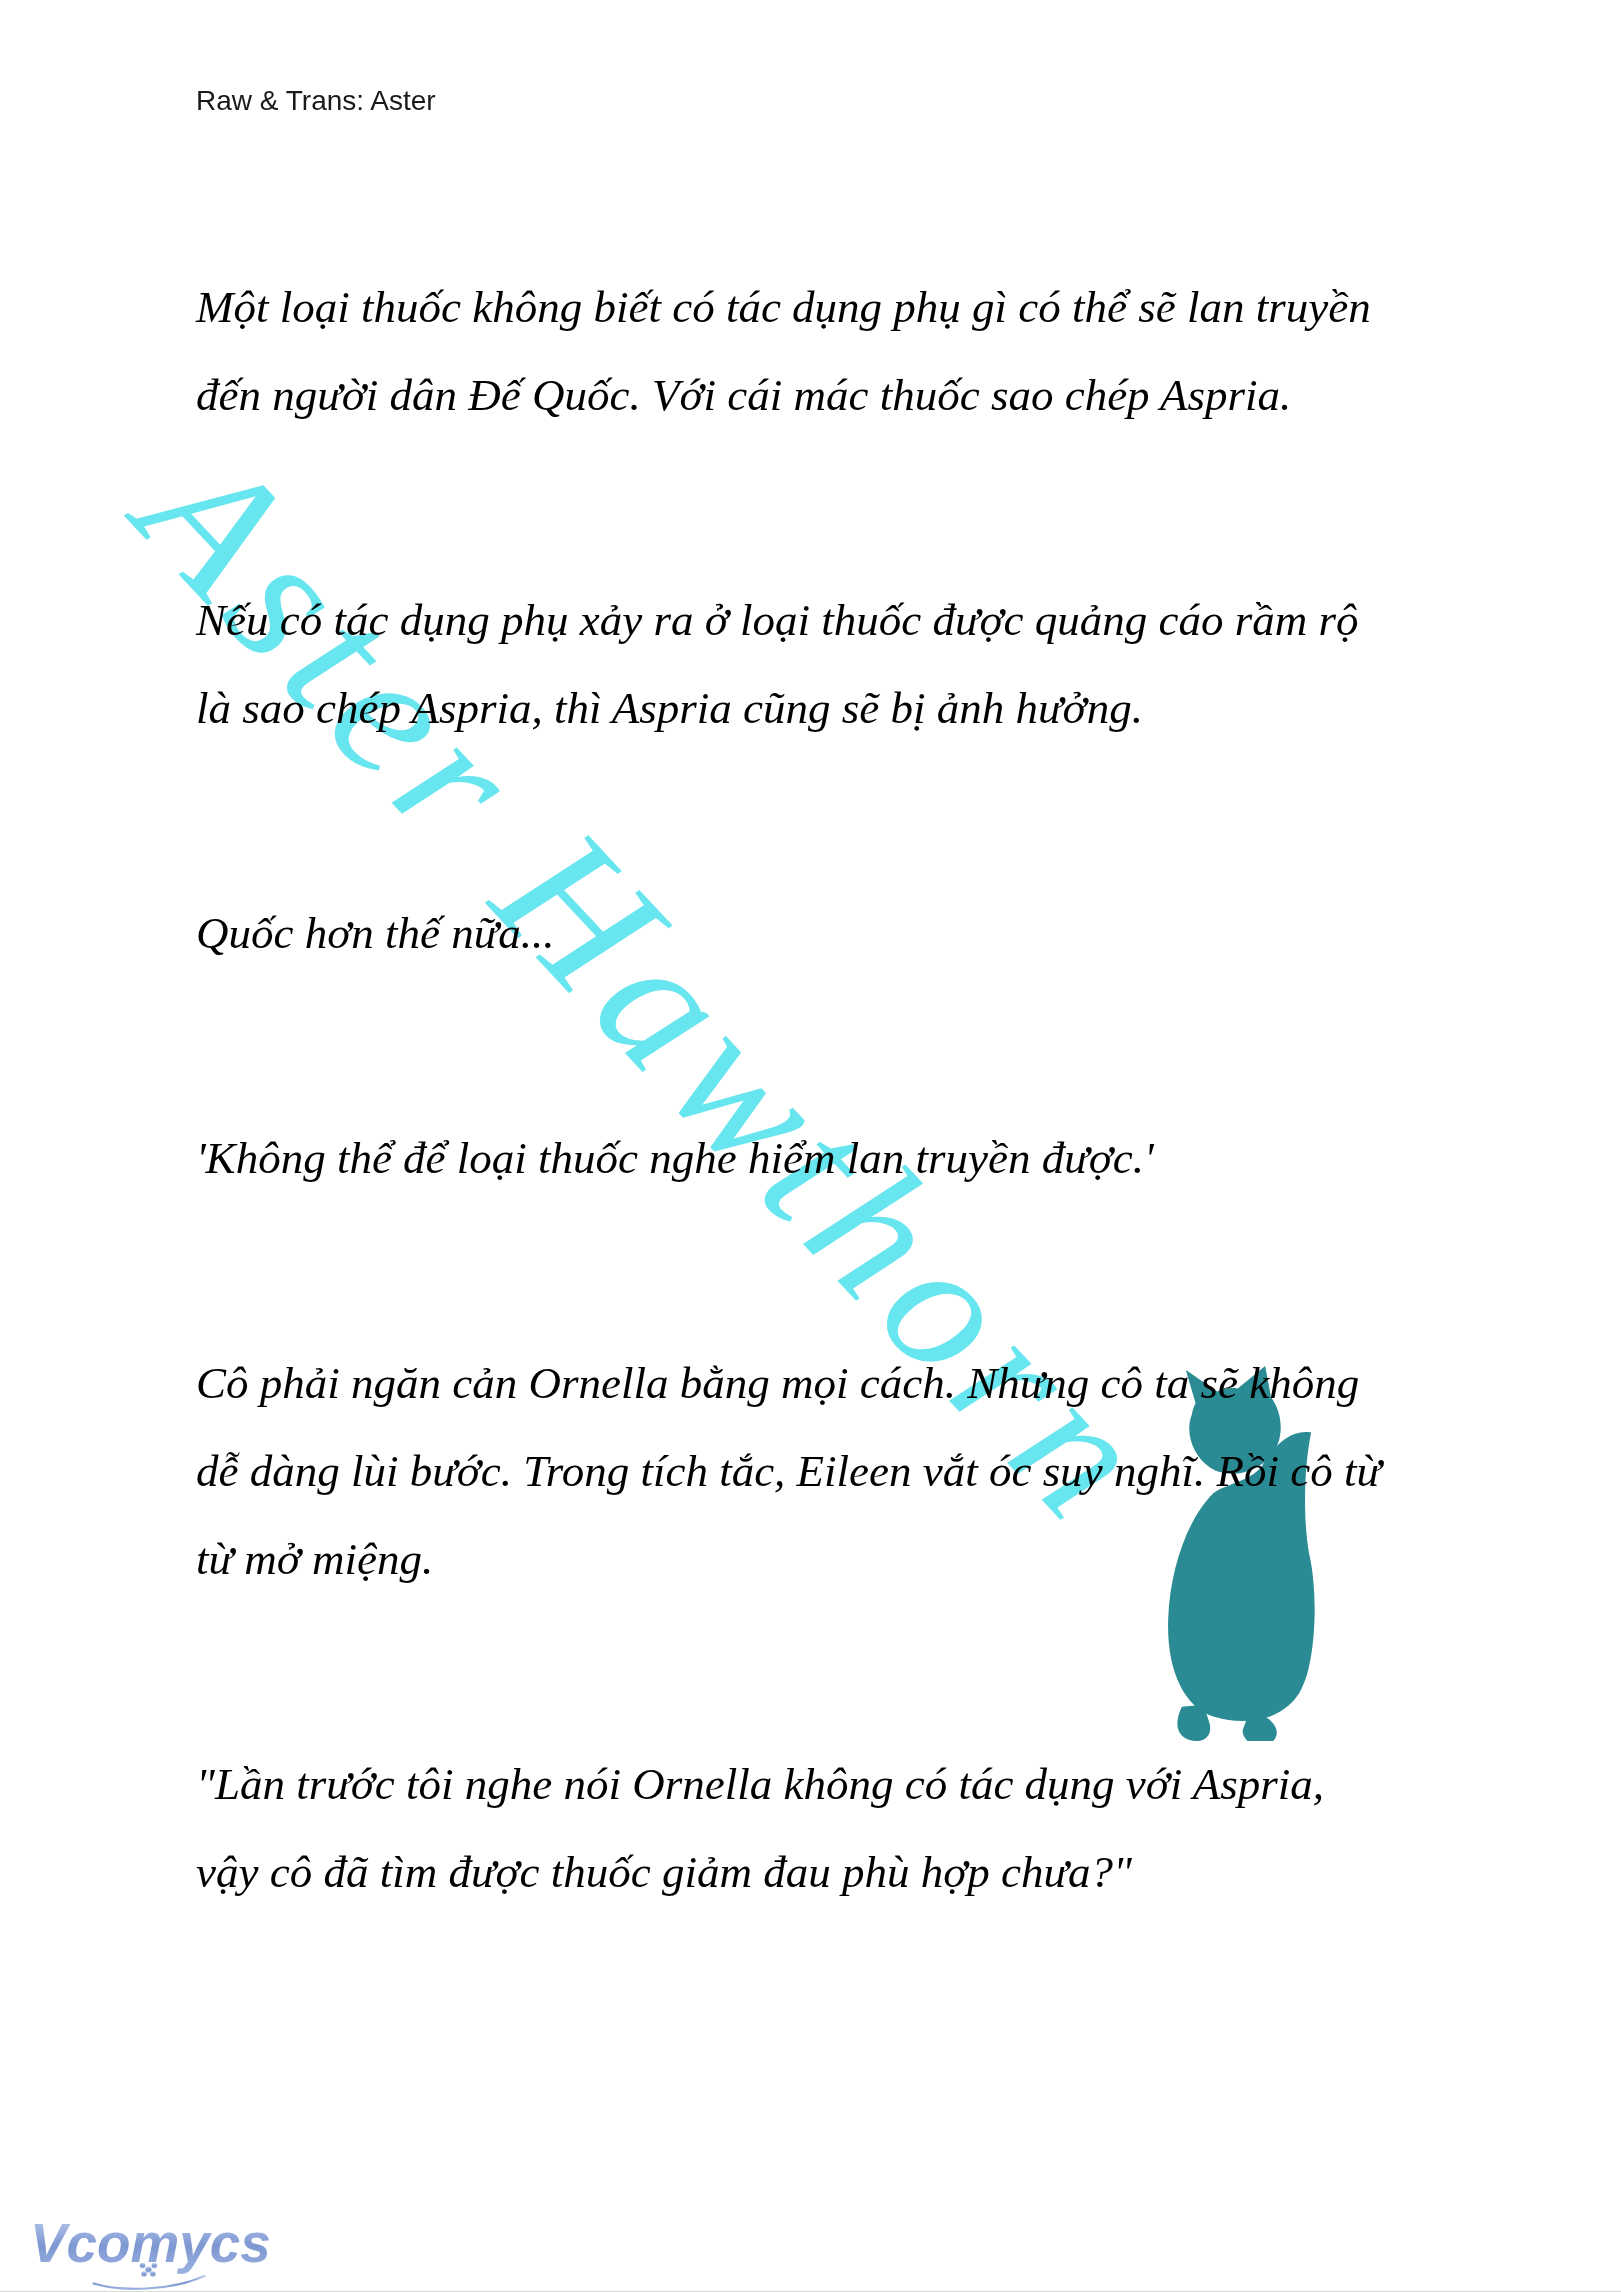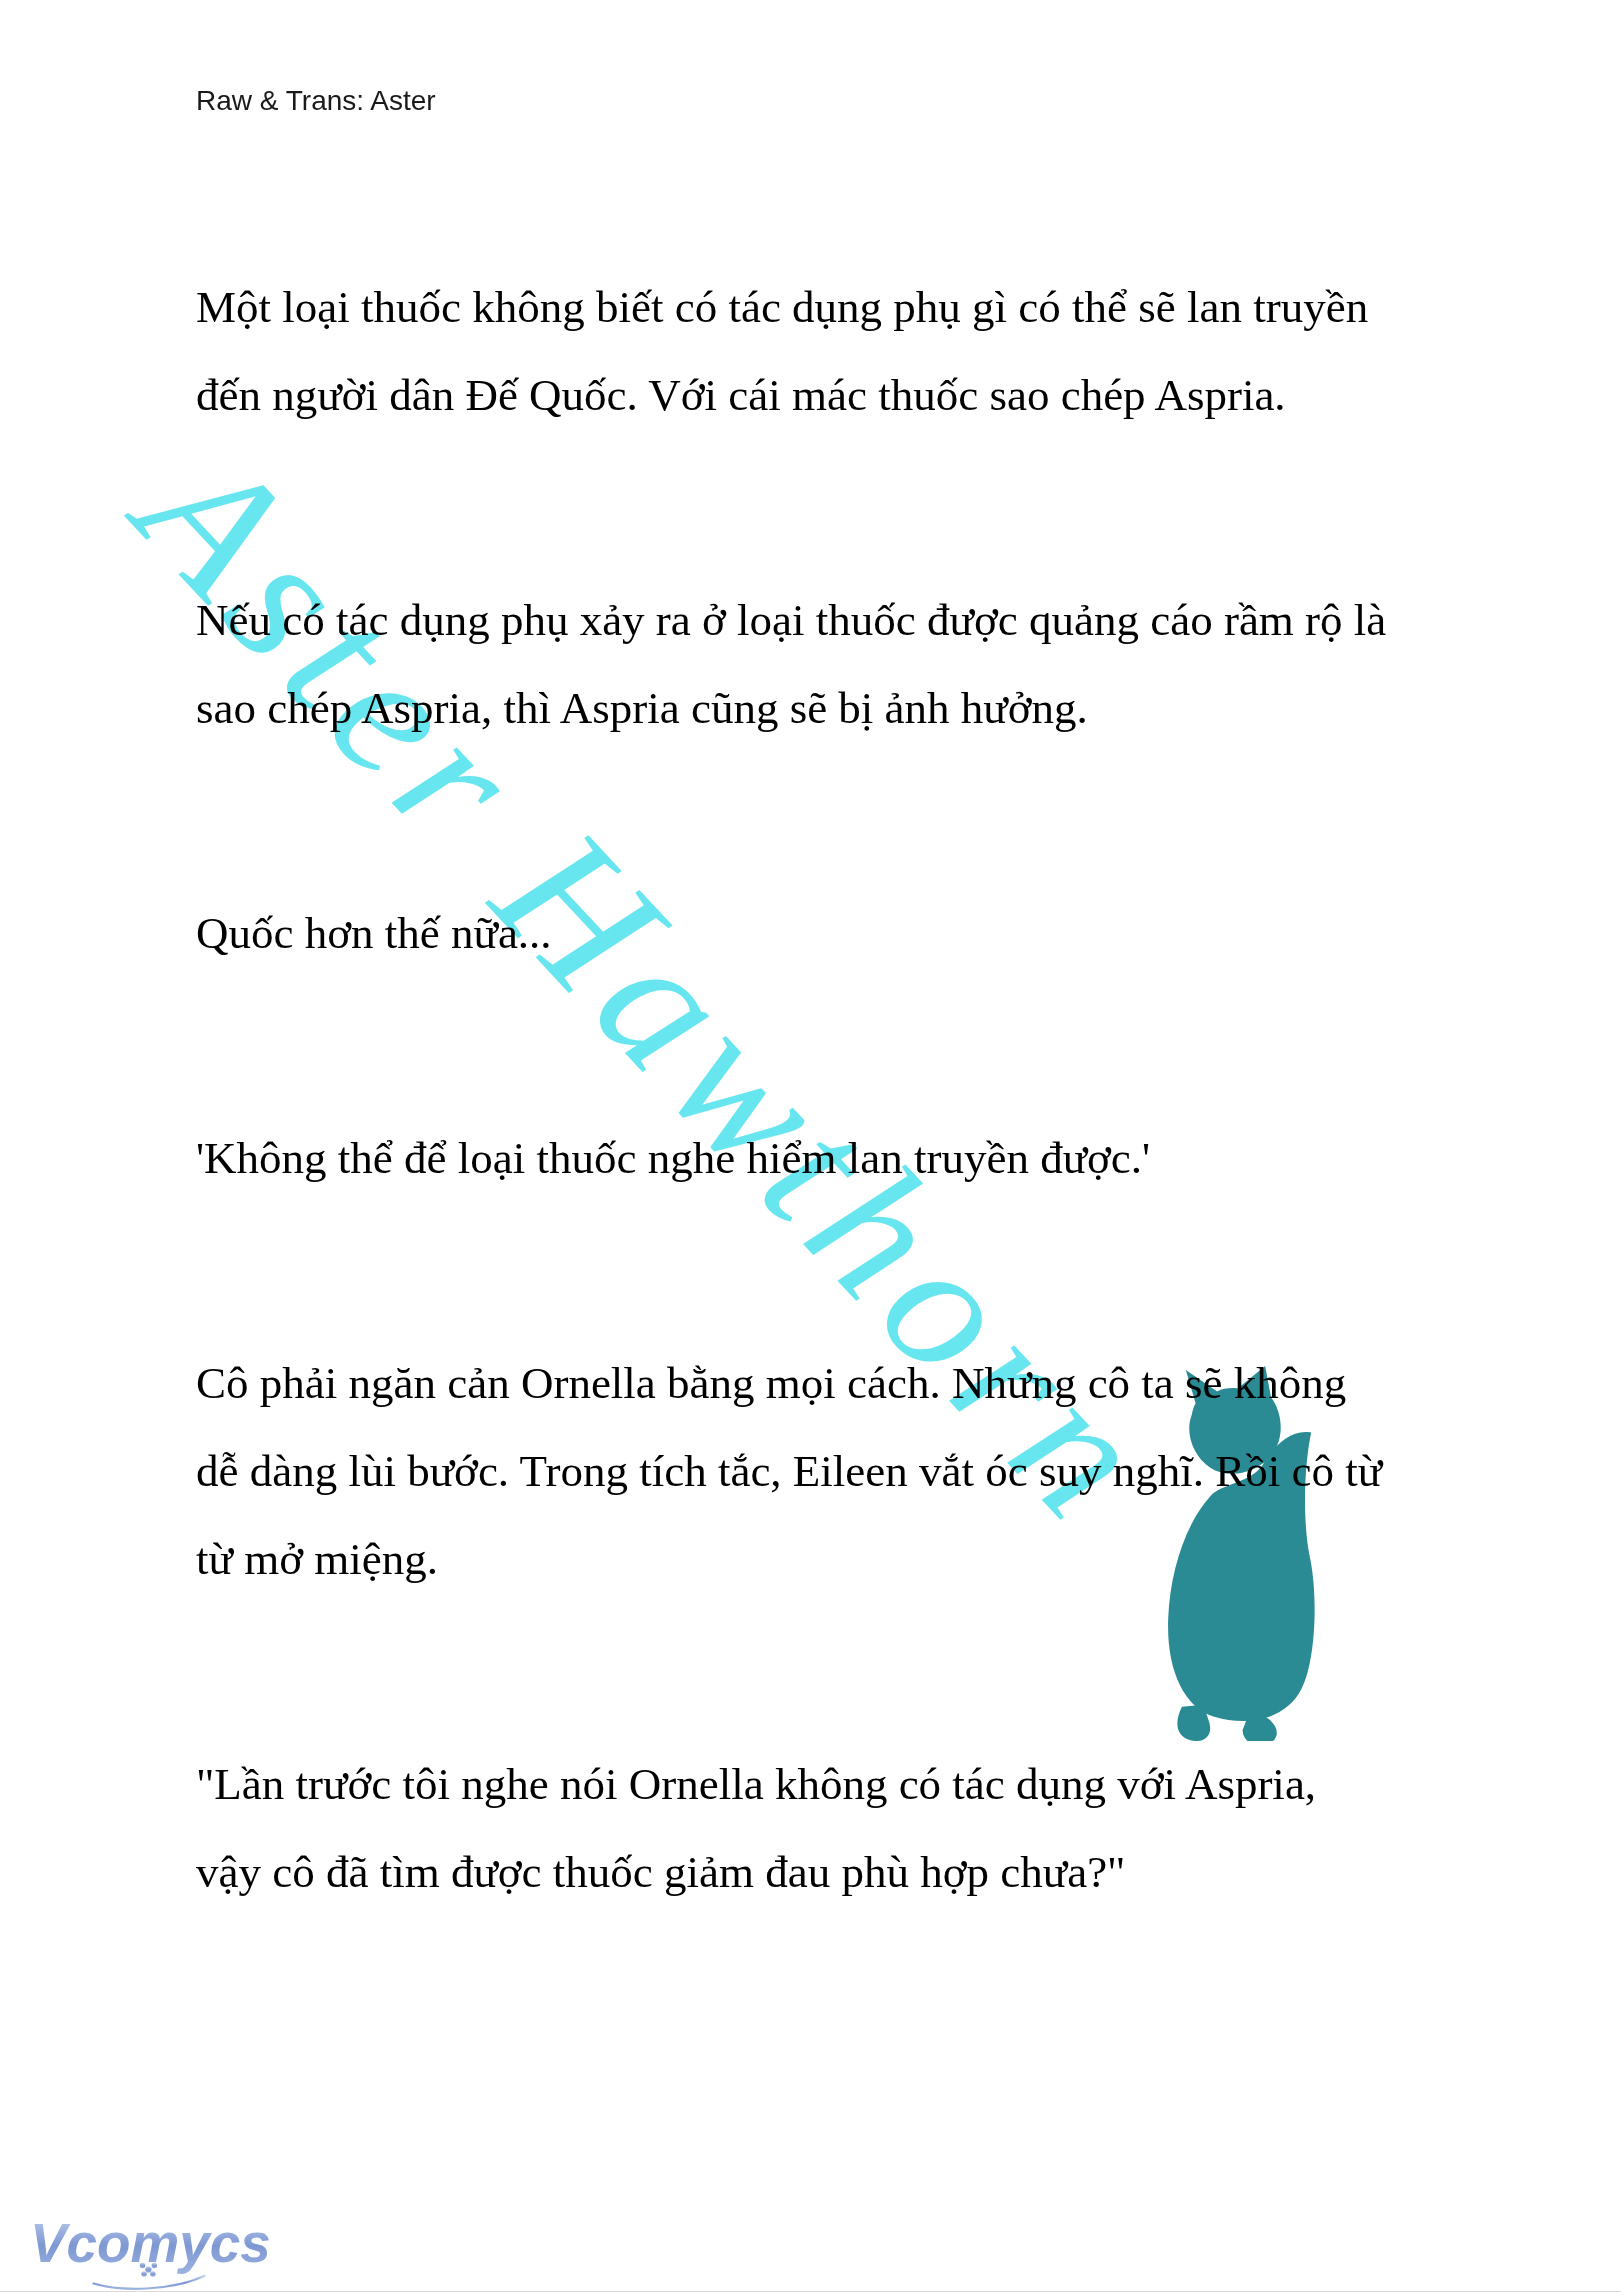--- a/index.html
+++ b/index.html
@@ -38,21 +38,21 @@
   .text-block {
     position: absolute;
     left: 196px;
     top: 263px;
     width: 1198px;
     font-size: 45px;
     line-height: 88px;
     color: #000000;
     z-index: 3;
   }
-  .text-block p { margin: 0 4px 137px 0; }
+  .text-block p { margin: 0 4px 137px 0; font-style: italic; }
   .text-block p:last-child { margin-bottom: 0; }
   .cat {
     position: absolute;
     left: 1127px;
     top: 1364px;
     z-index: 2;
   }
   .logo {
     position: absolute;
     left: 23.5px;

